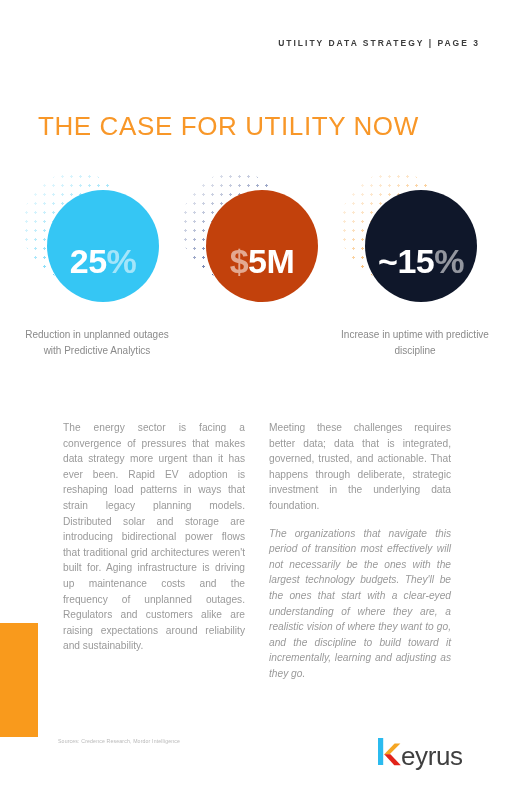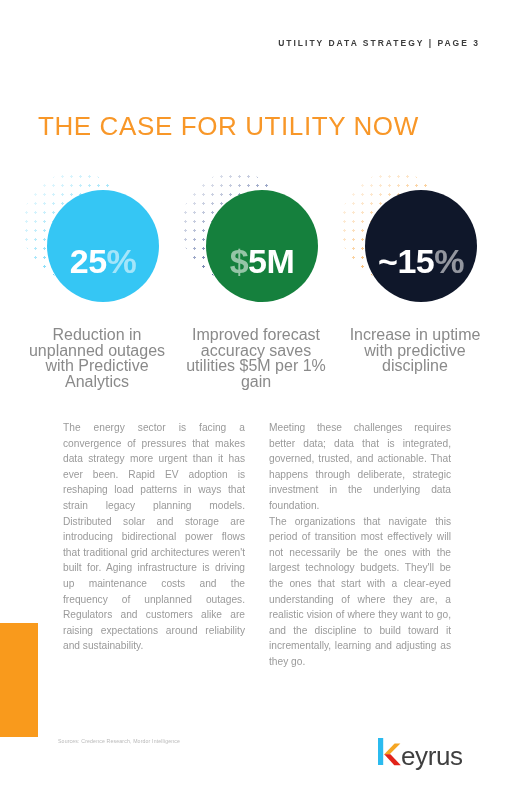--- a/index.html
+++ b/index.html
@@ -96,21 +96,21 @@
     white-space: nowrap;
     margin-top: 29px;
   }
   .dim {
     opacity: 0.55;
   }
   .stat-caption {
     margin-top: 9px;
     width: 152px;
     text-align: center;
-    font-size: 16px;
+    font-size: 10px;
     line-height: 15.5px;
     color: #8a8a8a;
   }
 
   
   .columns {
     position: absolute;
     top: 420px;
     left: 63px;
     width: 388px;
@@ -121,21 +121,22 @@
     width: 182px;
     font-size: 10.2px;
     line-height: 15.6px;
     color: #9a9a9a;
     text-align: justify;
   }
   .col p {
     margin: 0;
   }
   .col p + p {
-    margin-top: 0px;
+    margin-top: 12px;
+    font-style: italic;
   }
   .col p:last-child {
     text-align: justify;
   }
 
   
   .orange-block {
     position: absolute;
     left: 0;
     top: 623px;
@@ -192,25 +193,24 @@
       </div>
       <div class="stat-caption">Reduction in unplanned outages with Predictive Analytics</div>
     </div>
 
     <div class="stat">
       <div class="circle-wrap">
         <div class="halftone" style="background-image: radial-gradient(#132D7A 1.15px, transparent 1.25px);
                background-size: 9px 9px;
                -webkit-mask-image: radial-gradient(circle at 100% 100%, #000 18%, rgba(0,0,0,0.85) 42%, rgba(0,0,0,0.25) 72%, rgba(0,0,0,0) 100%);
                mask-image: radial-gradient(circle at 100% 100%, #000 18%, rgba(0,0,0,0.85) 42%, rgba(0,0,0,0.25) 72%, rgba(0,0,0,0) 100%);"></div>
-        <div class="circle" style="background:#15803d;">
+        <div class="circle" style="background:#c2410c;">
           <span class="circle-value"><span class="dim">$</span><span>5M</span></span>
         </div>
       </div>
-      <div class="stat-caption">Improved forecast accuracy saves utilities $5M per 1% gain</div>
     </div>
 
     <div class="stat">
       <div class="circle-wrap">
         <div class="halftone" style="background-image: radial-gradient(#F6941E 1.15px, transparent 1.25px);
                background-size: 9px 9px;
                -webkit-mask-image: radial-gradient(circle at 100% 100%, #000 18%, rgba(0,0,0,0.85) 42%, rgba(0,0,0,0.25) 72%, rgba(0,0,0,0) 100%);
                mask-image: radial-gradient(circle at 100% 100%, #000 18%, rgba(0,0,0,0.85) 42%, rgba(0,0,0,0.25) 72%, rgba(0,0,0,0) 100%);"></div>
         <div class="circle" style="background:#0f172a;">
           <span class="circle-value"><span>~15</span><span class="dim">%</span></span>

